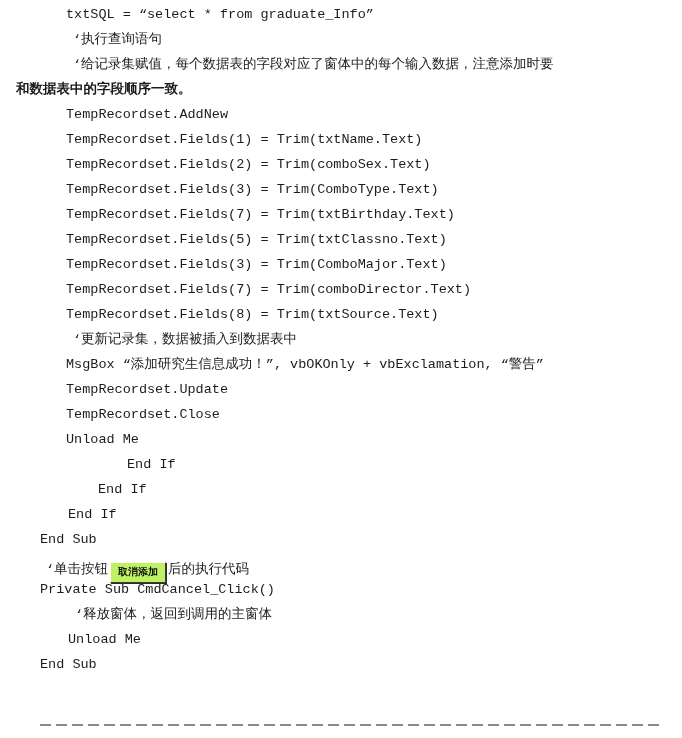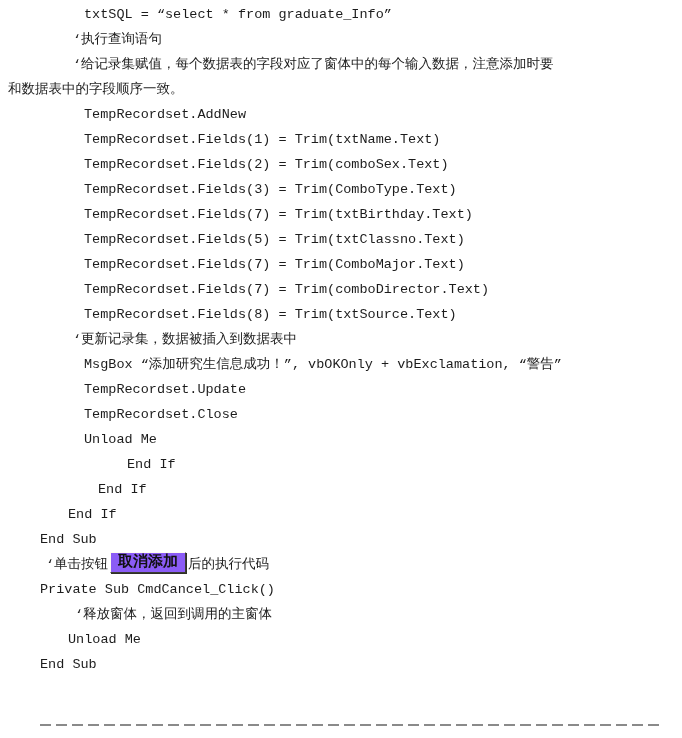--- a/index.html
+++ b/index.html
@@ -17,44 +17,44 @@
     box-sizing: border-box;
     padding-top: 2px;
   }
   .line {
     height: 25px;
     line-height: 25px;
     white-space: pre;
     box-sizing: border-box;
   }
   
-  .ind-code   { padding-left: 84px; }
+  .ind-code   { padding-left: 66px; }
   .ind-cmt    { padding-left: 73px; }
-  .ind-wrap   { padding-left: 8px;   }
+  .ind-wrap   { padding-left: 16px; font-weight: bold;   }
   .ind-if1    { padding-left: 127px; }
   .ind-if2    { padding-left: 98px;  }
   .ind-if3    { padding-left: 68px;  }
   .ind-sub    { padding-left: 40px;  }
   .ind-btncmt { padding-left: 46px;  }
   .ind-cmt2   { padding-left: 75px;  }
   .ind-unl    { padding-left: 68px;  }
 
   .vb-button {
     display: inline-block;
-    background: #8b5cf6;
+    background: #bef264;
     border: 1px solid;
     border-color: #fffdf2 #3c3c34 #3c3c34 #fffdf2;
     box-shadow: 1px 1px 0 #2e2e28;
     height: 19px;
     line-height: 19px;
     padding: 0 7px;
-    font-size: 15px;
+    font-size: 10px;
     font-weight: bold;
     vertical-align: middle;
-    margin: 0 2px 3px 2px;
+    margin: 10px 2px 3px 2px;
     color: #111;
   }
   .separator {
     position: absolute;
     left: 40px;
     top: 724px;
     width: 622px;
     height: 2px;
     background: repeating-linear-gradient(to right, #8a8a8a 0 11px, transparent 11px 16px);
   }
@@ -67,21 +67,21 @@
   <div class="line ind-code">txtSQL = “select * from graduate_Info”</div>
   <div class="line ind-cmt">‘执行查询语句</div>
   <div class="line ind-cmt">‘给记录集赋值，每个数据表的字段对应了窗体中的每个输入数据，注意添加时要</div>
   <div class="line ind-wrap">和数据表中的字段顺序一致。</div>
   <div class="line ind-code">TempRecordset.AddNew</div>
   <div class="line ind-code">TempRecordset.Fields(1) = Trim(txtName.Text)</div>
   <div class="line ind-code">TempRecordset.Fields(2) = Trim(comboSex.Text)</div>
   <div class="line ind-code">TempRecordset.Fields(3) = Trim(ComboType.Text)</div>
   <div class="line ind-code">TempRecordset.Fields(7) = Trim(txtBirthday.Text)</div>
   <div class="line ind-code">TempRecordset.Fields(5) = Trim(txtClassno.Text)</div>
-  <div class="line ind-code">TempRecordset.Fields(7) = Trim(ComboMajor.Text)</div>
+  <div class="line ind-code">TempRecordset.Fields(3) = Trim(ComboMajor.Text)</div>
   <div class="line ind-code">TempRecordset.Fields(7) = Trim(comboDirector.Text)</div>
   <div class="line ind-code">TempRecordset.Fields(8) = Trim(txtSource.Text)</div>
   <div class="line ind-cmt">‘更新记录集，数据被插入到数据表中</div>
   <div class="line ind-code">MsgBox “添加研究生信息成功！”, vbOKOnly + vbExclamation, “警告”</div>
   <div class="line ind-code">TempRecordset.Update</div>
   <div class="line ind-code">TempRecordset.Close</div>
   <div class="line ind-code">Unload Me</div>
   <div class="line ind-if1">End If</div>
   <div class="line ind-if2">End If</div>
   <div class="line ind-if3">End If</div>

